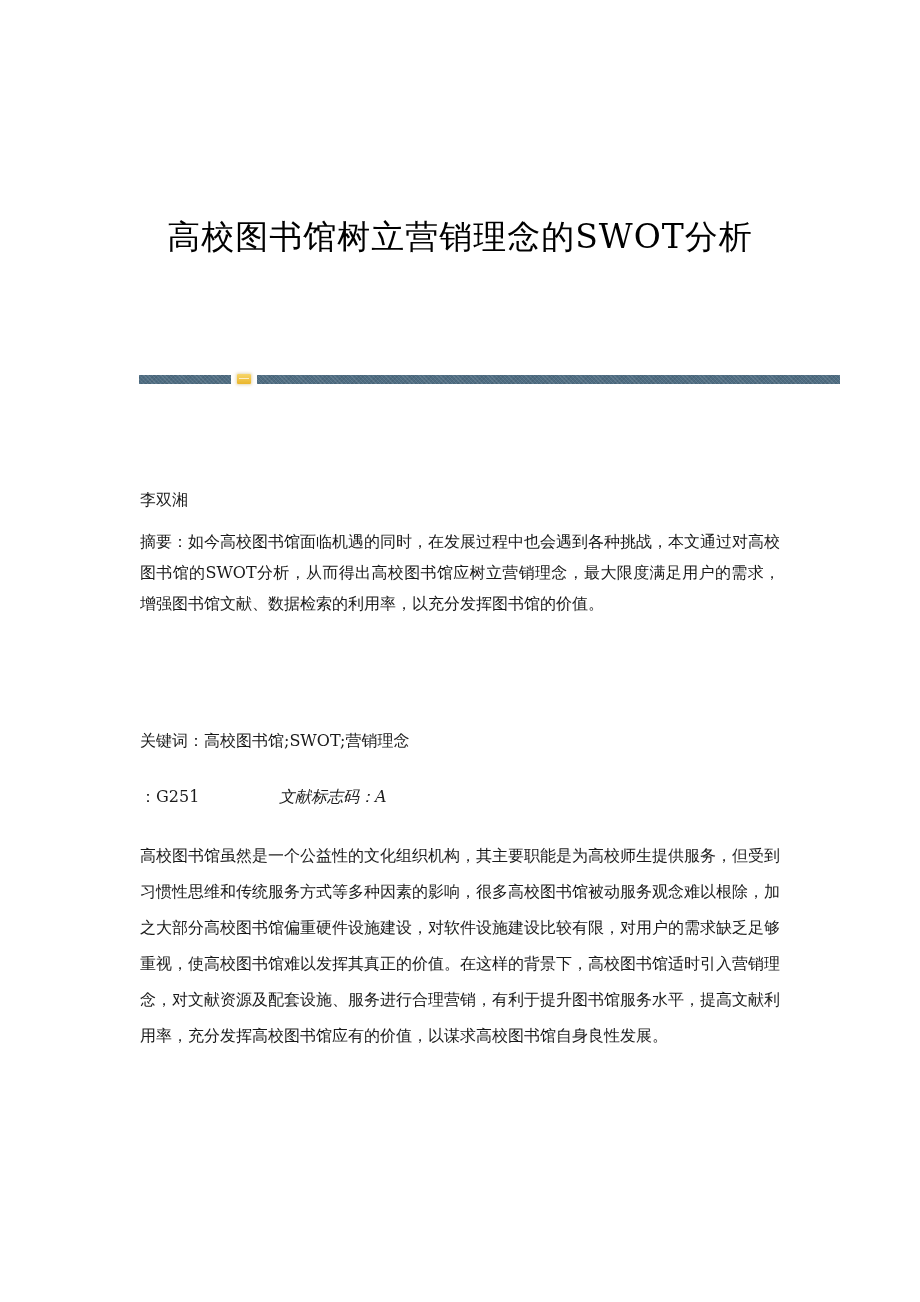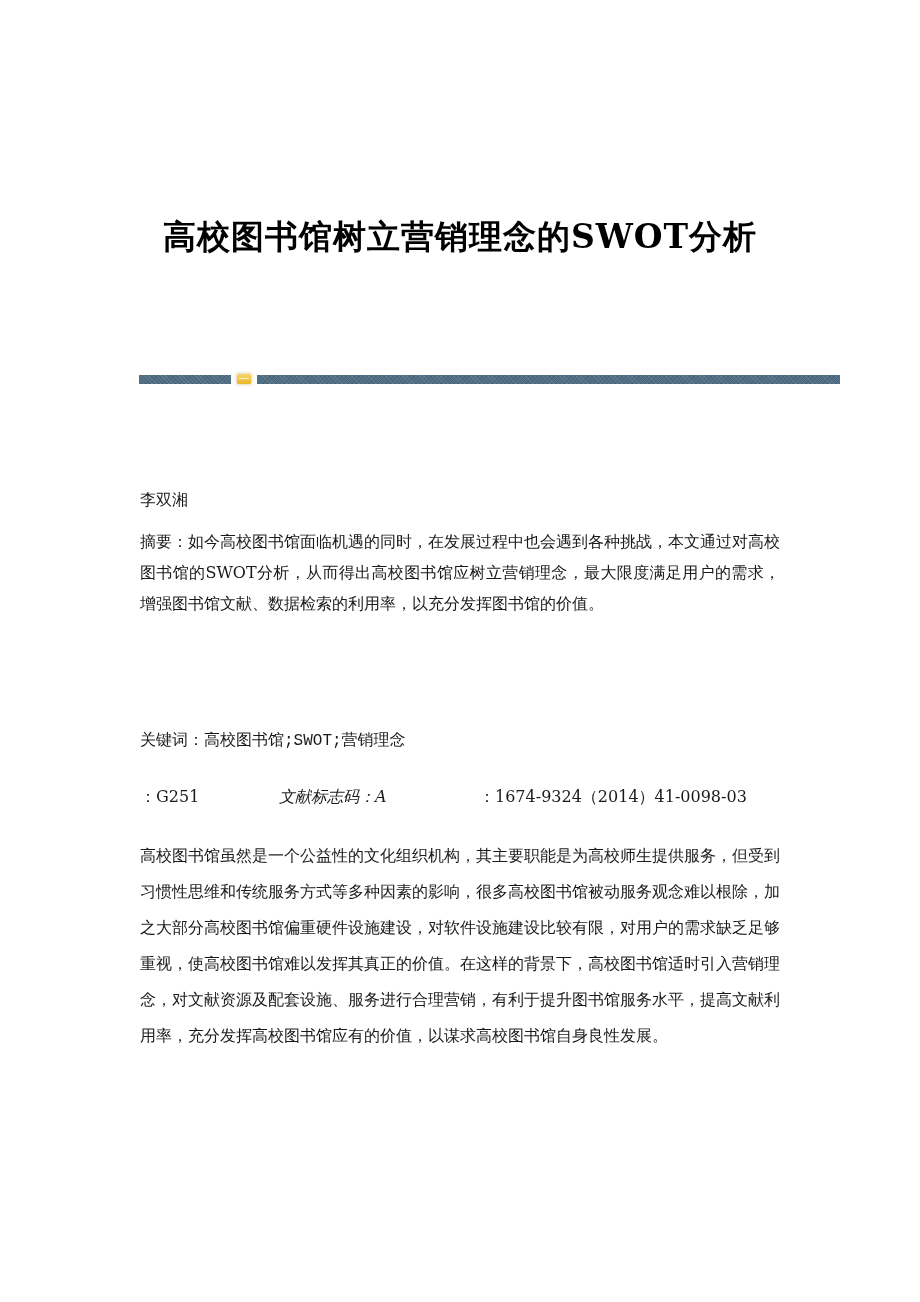--- a/index.html
+++ b/index.html
@@ -18,21 +18,21 @@
     .title {
       position: absolute;
       left: 0;
       width: 920px;
       top: 190px;
       text-align: center;
       font-size: 33px;
       line-height: 50px;
       letter-spacing: 1px;
       color: #000;
-      font-weight: bold;
+      font-weight: normal;
     }
     .separator {
       position: absolute;
       top: 375px;
       left: 139px;
       width: 701px;
       height: 9px;
     }
     .sep-bar {
       position: absolute;
@@ -64,21 +64,21 @@
     }
     .text-block {
       position: absolute;
       left: 140px;
       width: 640px;
       font-size: 16px;
       color: #1a1a1a;
     }
     .author { top: 472px; line-height: 26px; margin-top: 15px; }
     .abstract { top: 526px; line-height: 31px; }
-    .keywords { top: 728px; line-height: 26px; font-family: Liberation Mono, monospace; }
+    .keywords { top: 728px; line-height: 26px; }
     .meta {
       top: 784px;
       line-height: 26px;
       height: 26px;
     }
     .meta span { position: absolute; top: 0; white-space: nowrap; }
     .meta .m1 { left: 0; }
     .meta .m2 { left: 139px; font-style: italic; }
     .meta .m3 { left: 339px; }
     .body-para { top: 838px; line-height: 36px; }
@@ -97,16 +97,15 @@
 
 <div class="text-block author">李双湘</div>
 
 <div class="text-block abstract justify">摘要：如今高校图书馆面临机遇的同时，在发展过程中也会遇到各种挑战，本文通过对高校图书馆的SWOT分析，从而得出高校图书馆应树立营销理念，最大限度满足用户的需求，增强图书馆文献、数据检索的利用率，以充分发挥图书馆的价值。</div>
 
 <div class="text-block keywords">关键词：高校图书馆;SWOT;营销理念</div>
 
 <div class="text-block meta">
   <span class="m1">：G251</span>
   <span class="m2">文献标志码：A</span>
-  <span class="m3">：1674-9324（2014）41-0098-03</span>
 </div>
 
 <div class="text-block body-para justify">高校图书馆虽然是一个公益性的文化组织机构，其主要职能是为高校师生提供服务，但受到习惯性思维和传统服务方式等多种因素的影响，很多高校图书馆被动服务观念难以根除，加之大部分高校图书馆偏重硬件设施建设，对软件设施建设比较有限，对用户的需求缺乏足够重视，使高校图书馆难以发挥其真正的价值。在这样的背景下，高校图书馆适时引入营销理念，对文献资源及配套设施、服务进行合理营销，有利于提升图书馆服务水平，提高文献利用率，充分发挥高校图书馆应有的价值，以谋求高校图书馆自身良性发展。</div>
 
 </body></html>

